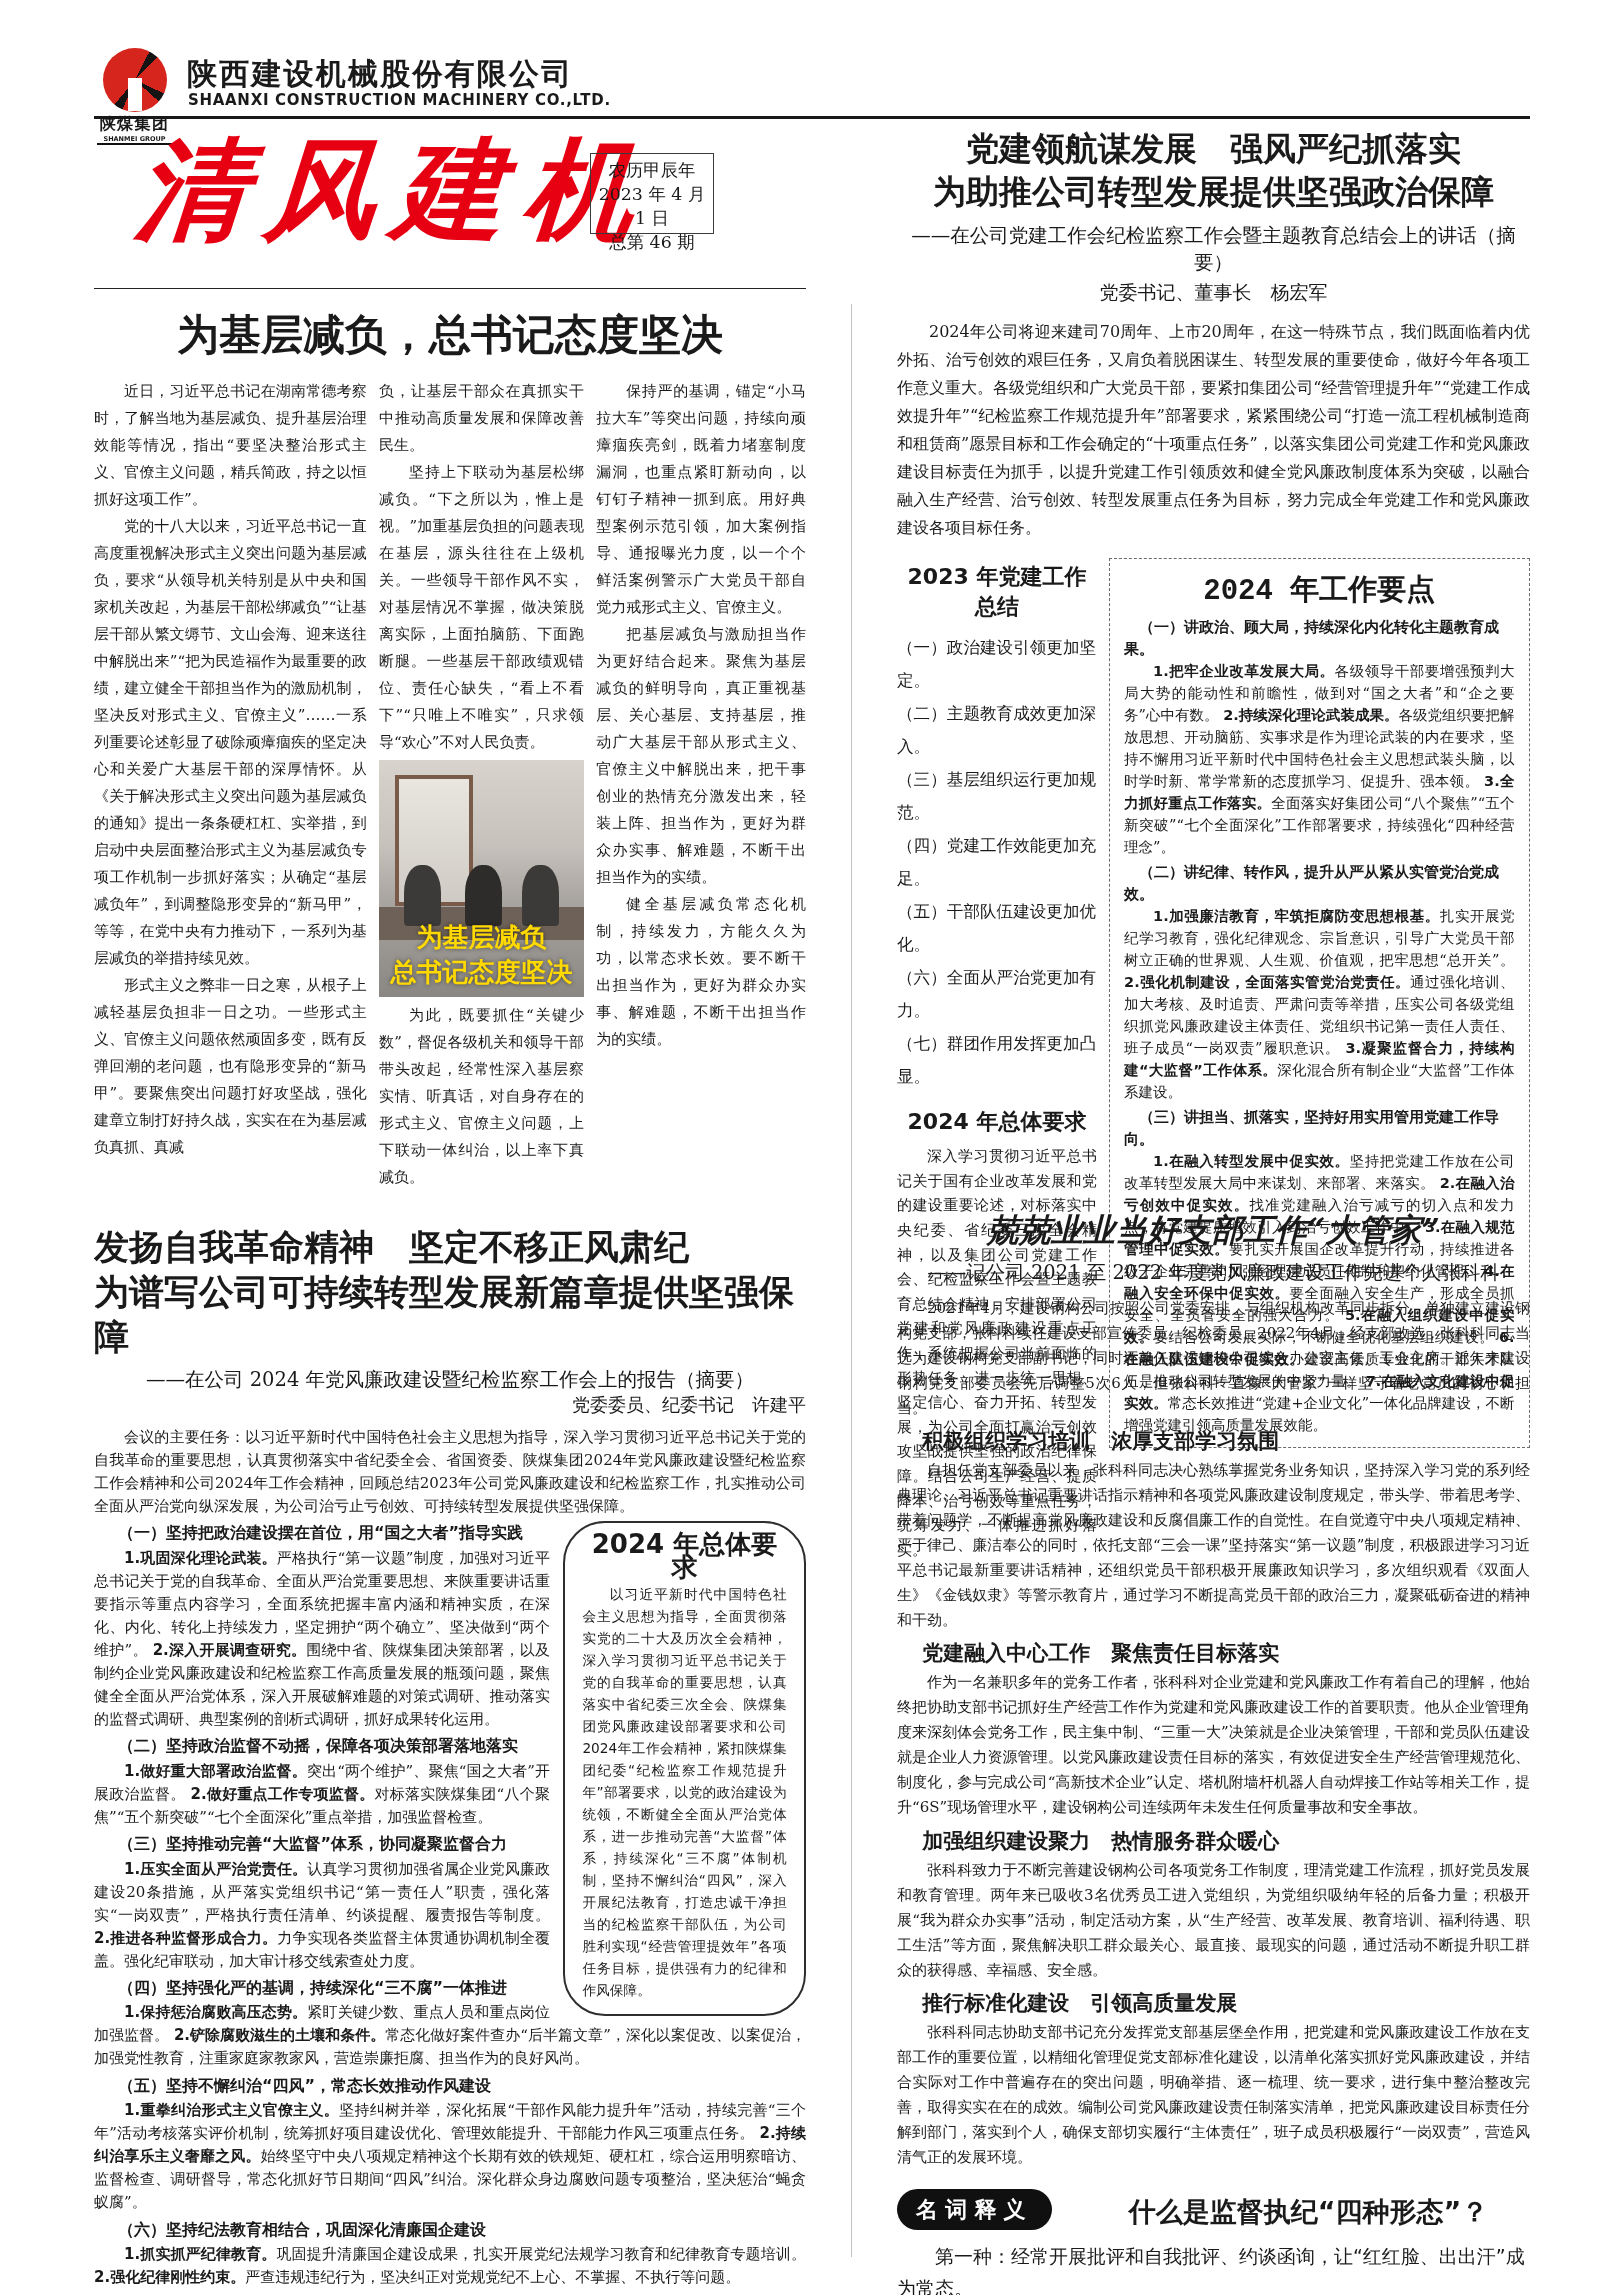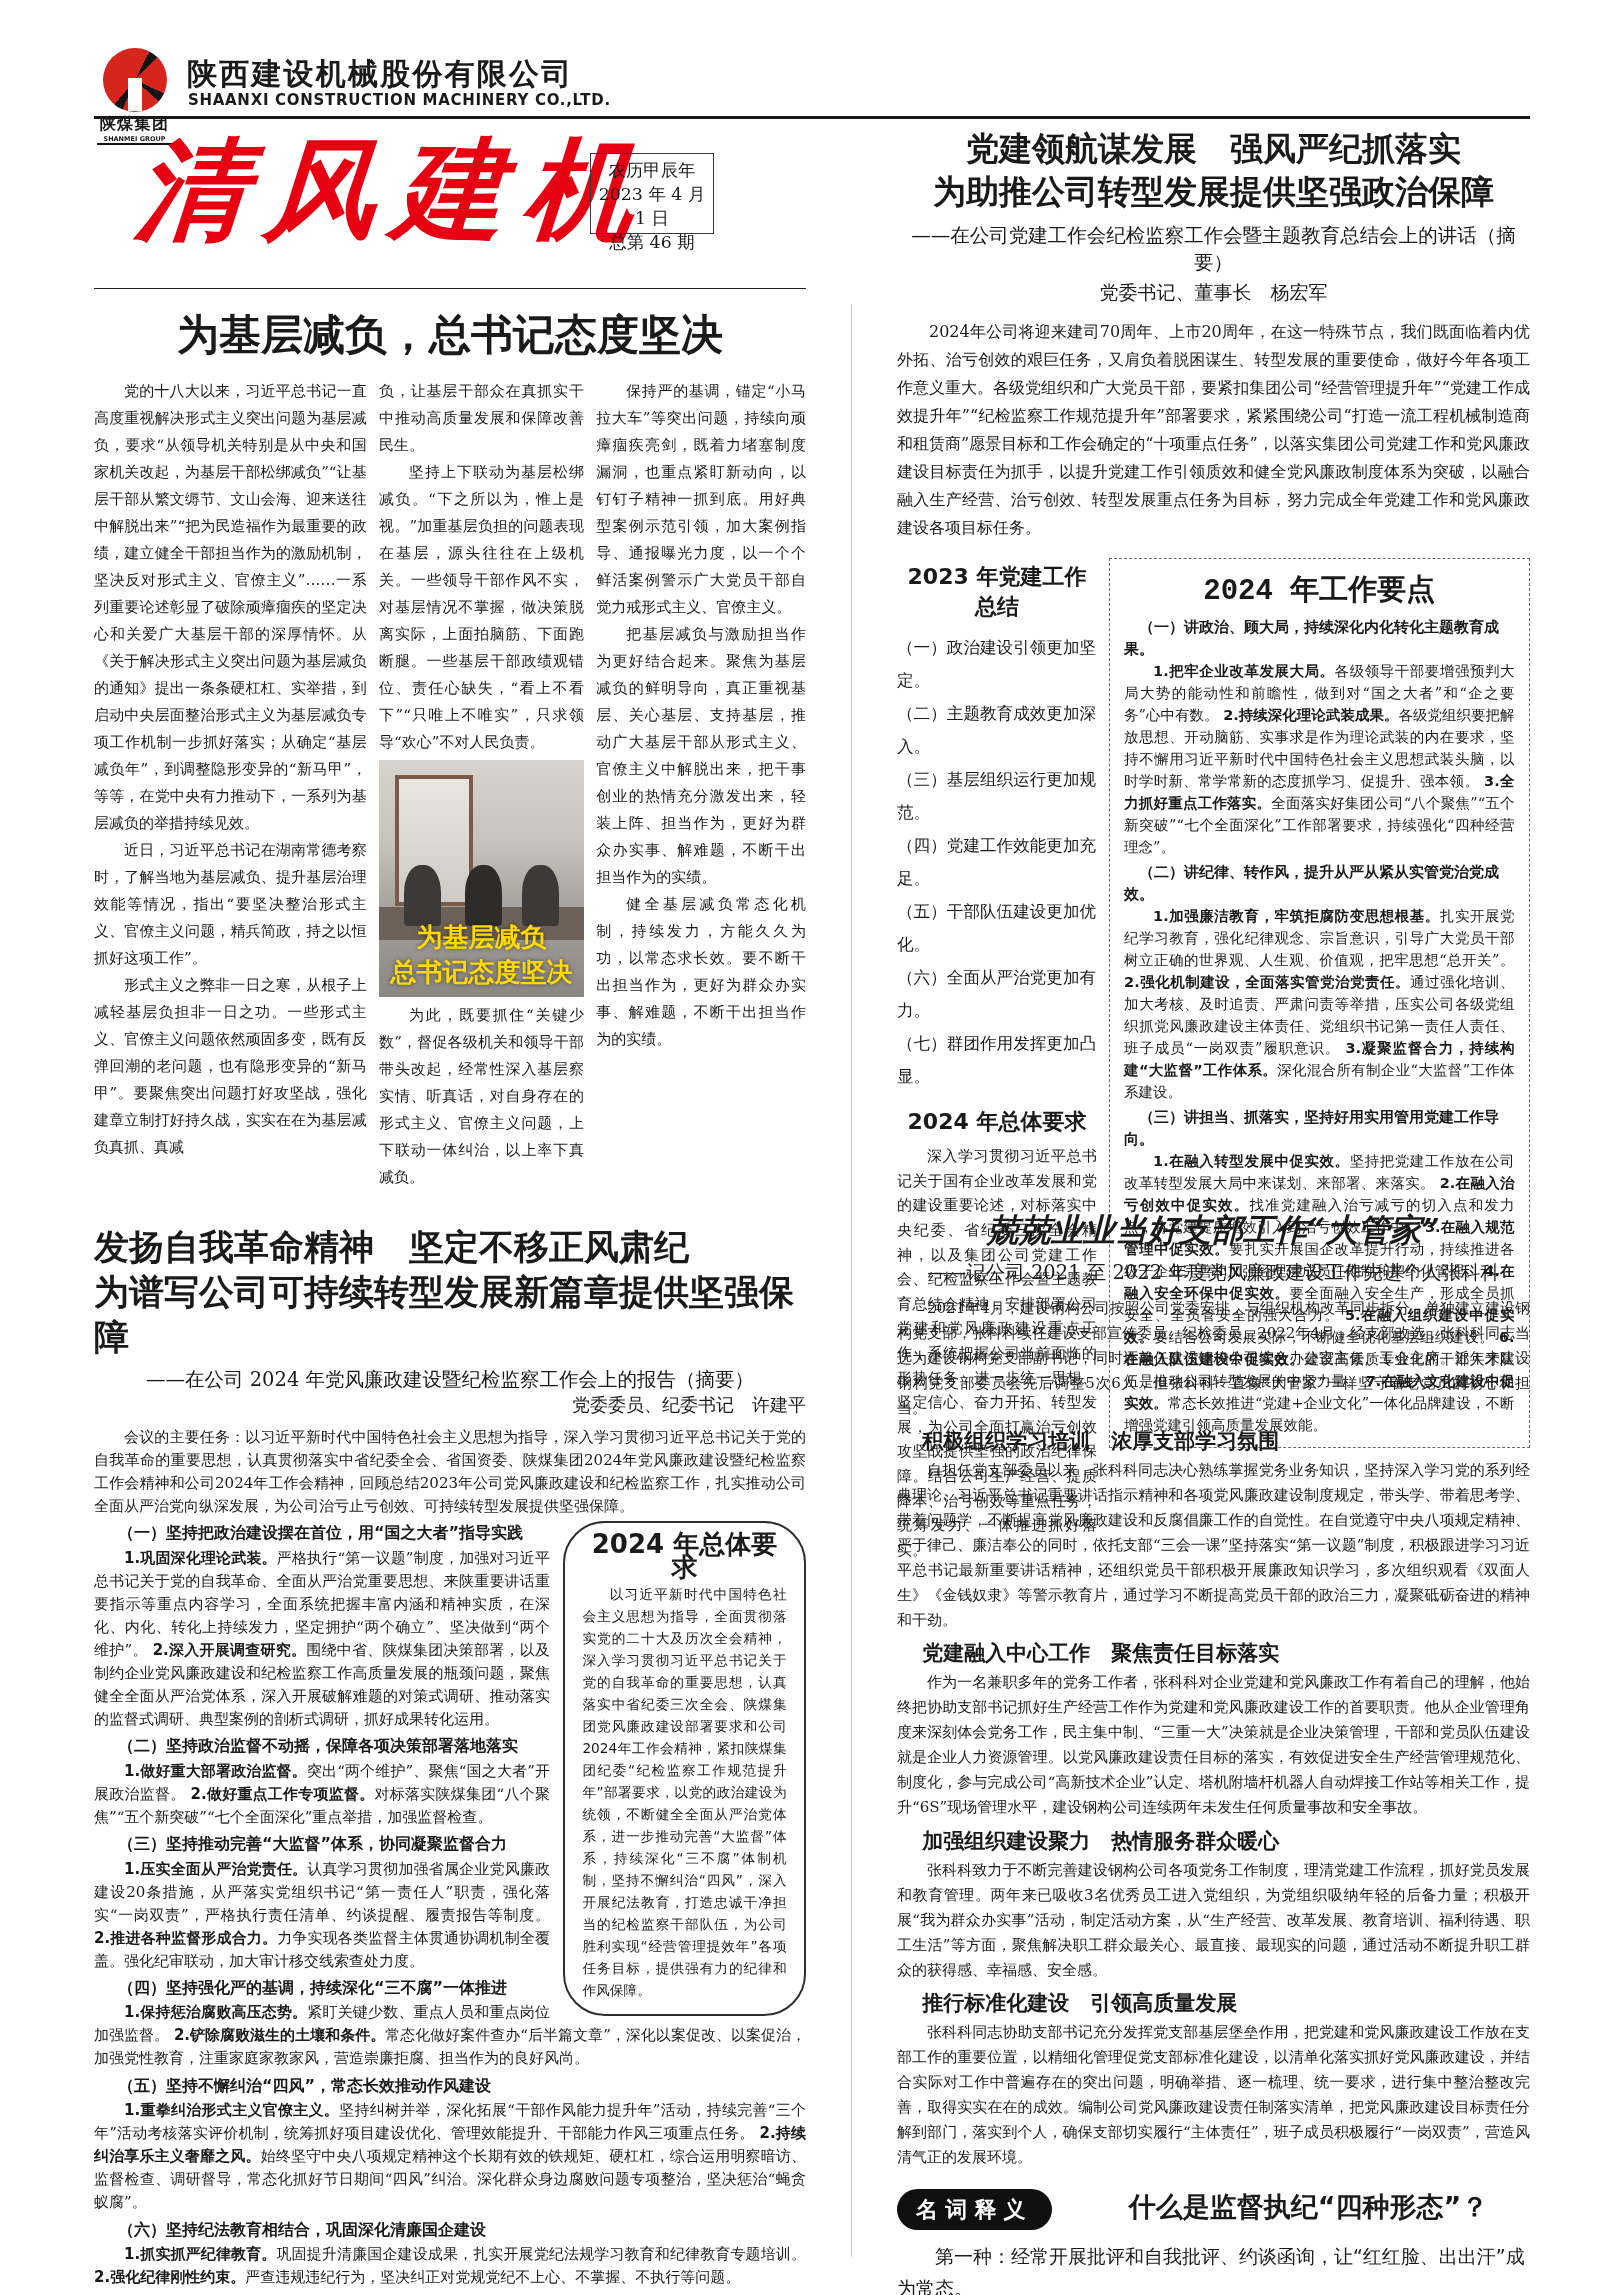--- a/index.html
+++ b/index.html
@@ -79,21 +79,21 @@
   .sec-h{font-family:"DejaVu Sans","Liberation Sans",sans-serif;font-weight:bold;font-size:16px;line-height:27.5px;text-indent:1.5em;margin-top:1.4px;}
   
   .right-col{position:absolute;left:897px;top:1211px;width:633px;}
   .feat-h{font-weight:bold;font-size:32px;line-height:39px;text-align:center;font-style:italic;}
   .feat-byline{margin-top:8.7px;text-align:center;font-size:19.5px;}
   .feat-body{margin-top:10px;font-size:15px;line-height:25px;}
   .feat-body p{margin:0;}
   .feat-sec{font-family:"DejaVu Sans","Liberation Sans",sans-serif;font-weight:bold;font-size:21px;line-height:33px;text-indent:1.2em;margin-top:4.3px;}
   
   .glossary{margin-top:19px;}
-  .gl-row{display:flex;align-items:flex-start;gap:35px;}
+  .gl-row{display:flex;align-items:flex-end;gap:35px;}
   .gl-label{background:#101010;color:#fff;border-radius:22px;padding:5.8px 19px;
     font-family:"DejaVu Sans","Liberation Sans",sans-serif;font-weight:bold;font-size:22px;letter-spacing:7.2px;}
   .gl-title{font-family:"DejaVu Sans","Liberation Sans",sans-serif;font-weight:bold;font-size:27px;flex:1;text-align:center;}
   .gl-items{margin-top:10px;font-family:"DejaVu Sans","Liberation Sans",sans-serif;font-size:19px;line-height:32px;}
   .gl-items p{margin:0;text-indent:2em;}
 </style>
 </head>
 <body>
 
 <div class="page">
@@ -112,22 +112,22 @@
     <div>农历甲辰年</div>
     <div>2023 年 4 月 1 日</div>
     <div>总第 46 期</div>
   </div>
   <div class="masthead-rule"></div>
   <div class="vrule"></div>
 
   <div class="lead-headline">为基层减负，总书记态度坚决</div>
   <div class="lead-body">
     <div class="lead-col lead-c1 just">
+      <p class="ind">近日，习近平总书记在湖南常德考察时，了解当地为基层减负、提升基层治理效能等情况，指出“要坚决整治形式主义、官僚主义问题，精兵简政，持之以恒抓好这项工作”。</p>
       <p class="ind">党的十八大以来，习近平总书记一直高度重视解决形式主义突出问题为基层减负，要求“从领导机关特别是从中央和国家机关改起，为基层干部松绑减负”“让基层干部从繁文缛节、文山会海、迎来送往中解脱出来”“把为民造福作为最重要的政绩，建立健全干部担当作为的激励机制，坚决反对形式主义、官僚主义”……一系列重要论述彰显了破除顽瘴痼疾的坚定决心和关爱广大基层干部的深厚情怀。从《关于解决形式主义突出问题为基层减负的通知》提出一条条硬杠杠、实举措，到启动中央层面整治形式主义为基层减负专项工作机制一步抓好落实；从确定“基层减负年”，到调整隐形变异的“新马甲”，等等，在党中央有力推动下，一系列为基层减负的举措持续见效。</p>
-      <p class="ind">近日，习近平总书记在湖南常德考察时，了解当地为基层减负、提升基层治理效能等情况，指出“要坚决整治形式主义、官僚主义问题，精兵简政，持之以恒抓好这项工作”。</p>
       <p class="ind">形式主义之弊非一日之寒，从根子上减轻基层负担非一日之功。一些形式主义、官僚主义问题依然顽固多变，既有反弹回潮的老问题，也有隐形变异的“新马甲”。要聚焦突出问题打好攻坚战，强化建章立制打好持久战，实实在在为基层减负真抓、真减</p>
     </div>
     <div class="lead-col lead-c2 just">
       <p>负，让基层干部众在真抓实干中推动高质量发展和保障改善民生。</p>
       <p class="ind">坚持上下联动为基层松绑减负。“下之所以为，惟上是视。”加重基层负担的问题表现在基层，源头往往在上级机关。一些领导干部作风不实，对基层情况不掌握，做决策脱离实际，上面拍脑筋、下面跑断腿。一些基层干部政绩观错位、责任心缺失，“看上不看下”“只唯上不唯实”，只求领导“欢心”不对人民负责。</p>
       <div class="photo">
         <div class="win"></div>
         <div class="tbl"></div>
         <div class="p1"></div>
         <div class="p2"></div>

